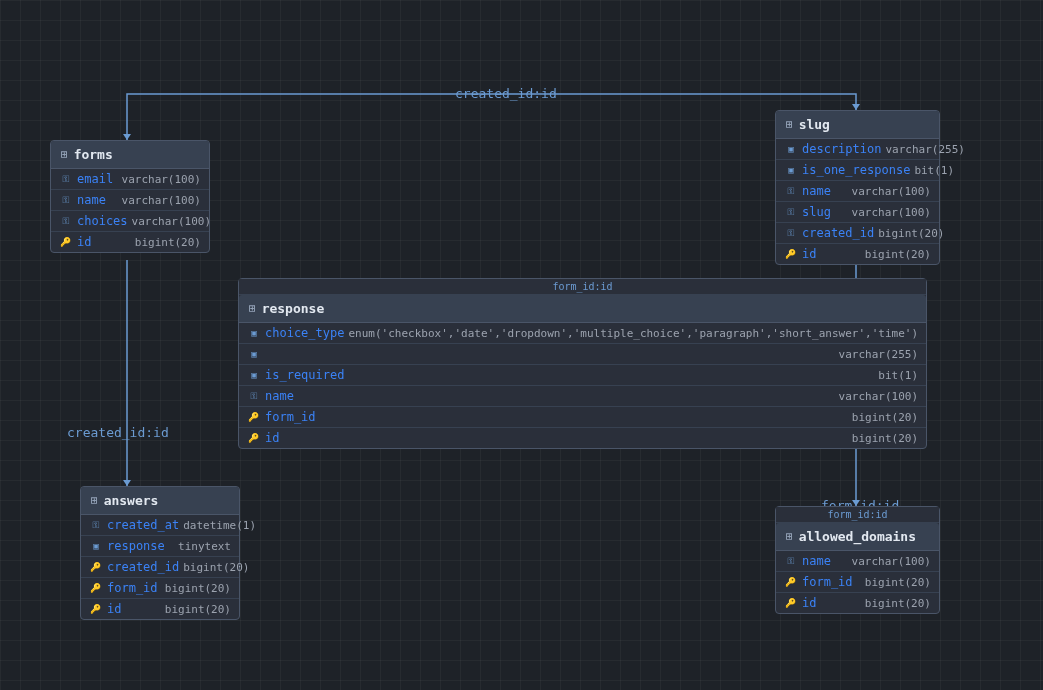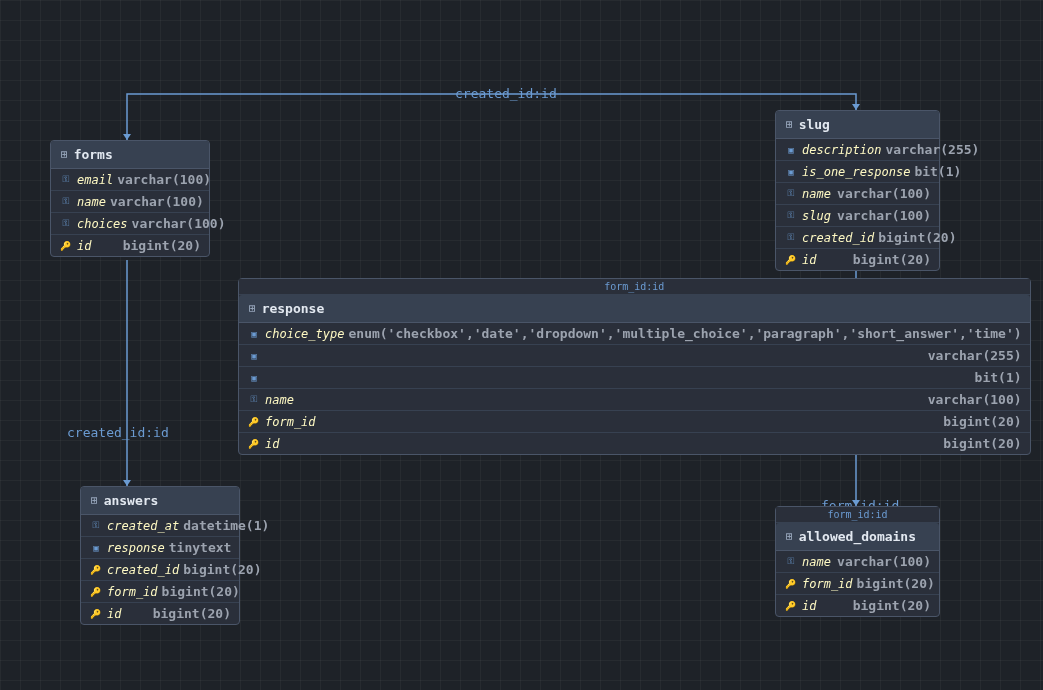--- a/index.html
+++ b/index.html
@@ -68,30 +68,28 @@
 
     .key-icon {
       color: #f6c90e;
     }
 
     .fk-icon {
       color: #6b9bd2;
     }
 
     .field-name {
-      color: #fef9c3;
+      color: #3b82f6;
       flex: 1;
-      font-style: italic;
     }
 
     .field-type {
       color: #9ca3af;
-      font-size: 13px;
+      font-size: 11px;
       margin-left: auto;
-      font-weight: bold;
     }
 
     
     .connector-svg {
       position: absolute;
       top: 0;
       left: 0;
       width: 1043px;
       height: 690px;
       pointer-events: none;
@@ -222,20 +220,21 @@
     <span class="field-icon fk-icon">▣</span>
     <span class="field-name">choice_type</span>
     <span class="field-type">enum('checkbox','date','dropdown','multiple_choice','paragraph','short_answer','time')</span>
   </div>
   <div class="table-row">
     <span class="field-icon fk-icon">▣</span>
     <span class="field-type">varchar(255)</span>
   </div>
   <div class="table-row">
     <span class="field-icon fk-icon">▣</span>
+    <span class="field-name">is_required</span>
     <span class="field-type">bit(1)</span>
   </div>
   <div class="table-row">
     <span class="field-icon fk-icon">⚿</span>
     <span class="field-name">name</span>
     <span class="field-type">varchar(100)</span>
   </div>
   <div class="table-row">
     <span class="field-icon key-icon">🔑</span>
     <span class="field-name">form_id</span>

